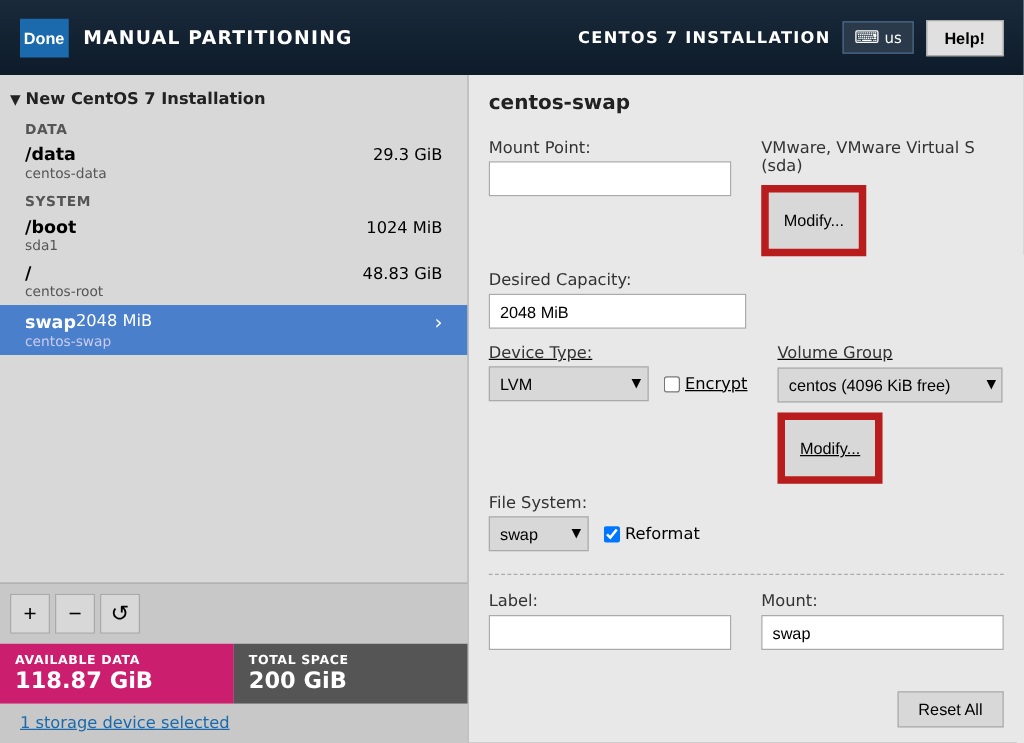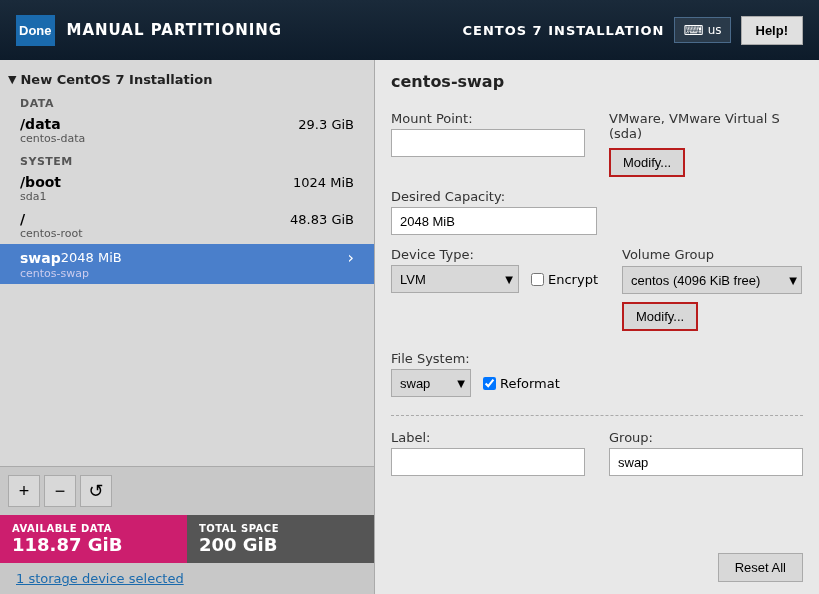--- a/index.html
+++ b/index.html
@@ -250,22 +250,22 @@
       font-weight: bold;
       margin-bottom: 2px;
     }
     .devices-value {
       font-size: 13px;
       color: #333;
     }
 
     .modify-btn {
       background: #d8d8d8;
-      border: 2px solid #b91c1c;
-      padding: 5px 12px;
+      border: 6px solid #b91c1c;
+      padding: 15px 12px;
       font-size: 13px;
       cursor: pointer;
       margin-top: 4px;
       width: fit-content;
     }
 
     .device-type-row {
       display: flex;
       align-items: center;
       gap: 8px;
@@ -444,21 +444,21 @@
       </div>
     </div>
 
     <div style="margin-bottom:12px;">
       <div class="form-field" style="width:50%;">
         <label class="form-label">Desired Capacity:</label>
         <input class="form-input" type="text" value="2048 MiB" style="">
       </div>
     </div>
 
-    <div style="display:grid; grid-template-columns:1fr 1fr; gap:12px 24px; margin-bottom:20px;">
+    <div style="display:grid; grid-template-columns:1fr 1fr; gap:12px 24px; margin-bottom:8px;text-decoration:underline;">
       <div class="form-field">
         <label class="form-label">Device Type:</label>
         <div class="device-type-row">
           <div class="select-wrapper">
             <select class="form-select">
               <option>LVM</option>
               <option>Standard Partition</option>
               <option>RAID</option>
             </select>
             <span class="select-arrow">▼</span>
@@ -504,21 +504,21 @@
     </div>
 
     <hr class="dashed-separator">
 
     <div class="bottom-grid">
       <div class="form-field">
         <label class="form-label">Label:</label>
         <input class="form-input" type="text" value="" style="">
       </div>
       <div class="form-field">
-        <label class="form-label">Group:</label>
+        <label class="form-label">Mount:</label>
         <input class="form-input" type="text" value="swap" style="">
       </div>
     </div>
 
     <div class="reset-all-area">
       <button class="reset-btn">Reset All</button>
     </div>
   </div>
 
 </div>

